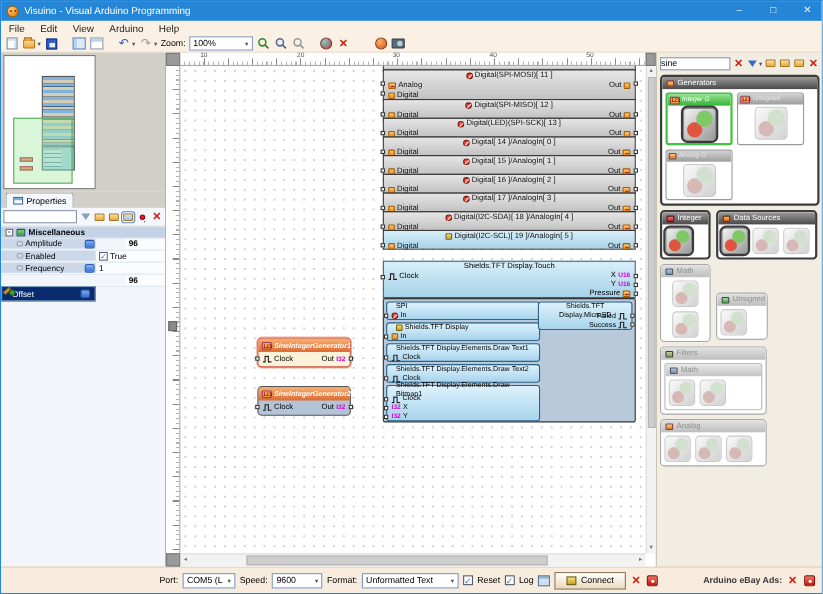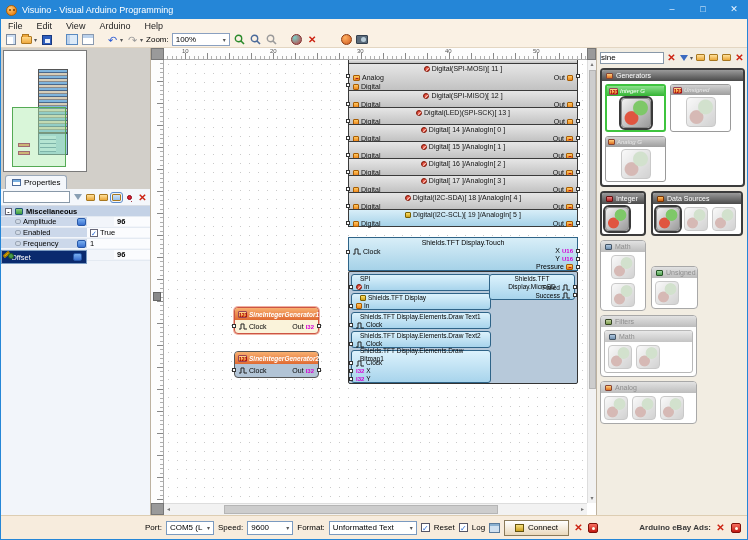--- a/index.html
+++ b/index.html
@@ -65,21 +65,21 @@
   .mini-folder { width:9px;height:7px;background:linear-gradient(#ffe09a,#eaa83a);border:1px solid #a87820;border-radius:1px; }
   .mini-folder.pressed { outline:1px solid #5a8ac8; outline-offset:1px; background:linear-gradient(#cfe4f8,#9cc2ea); }
   .ic-funnel { width:0;height:0;border-left:4px solid transparent;border-right:4px solid transparent;border-top:6px solid #8aa0b4; }
   .ic-pin { width:5px;height:5px;border-radius:50%;background:#d23; border:1px solid #801; box-shadow:2px 4px 0 -2px #801; }
 
   .props-title { height:11px; font-size:8px; padding:1px 3px; background:#f4f7fb; color:#222; border-bottom:1px solid #e0e4ea; flex:0 0 auto; }
   .props-grid { flex:1; background:#f2f5fa; font-size:7.5px; overflow:hidden; }
   .pg-row { display:flex; height:11px; align-items:flex-start; border-bottom:1px solid #e4eaf2; }
   .pg-cat { background:#c4d2e6; font-weight:bold; display:flex; align-items:center; gap:3px; padding-left:4px; }
   .pg-name { width:86px; background:#ccd8ea; display:flex; align-items:center; gap:2px; padding-left:14px; position:relative; }
-  .pg-name.sel { background:#0a2a6e; color:#fff; }
+  .pg-name.sel { background:#0a2a6e; color:#fff;margin-top:10px; }
   .pg-val { flex:1; background:#fbfcfe; display:flex; align-items:center; padding-left:3px; }
   .pg-val.bold { font-weight:bold;margin-left:27px; }
   .link-ic { width:6px; height:5px; border:1px solid #9aa6b6; border-radius:2px; background:#cfd8e4; flex:0 0 auto; }
   .num-badge { width:9px; height:8px; margin-left:auto; margin-right:1px; border-radius:2px; background:linear-gradient(#7ab0f0,#3a70d0); border:1px solid #2858a8; flex:0 0 auto; }
   .cb { width:8px; height:8px; border:1px solid #667; background:#fff; font-size:7px; line-height:8px; text-align:center; color:#2a6ad4; flex:0 0 auto; margin-right:2px; }
   .cb::after { content:"✓"; }
   .minus-box { width:7px; height:7px; border:1px solid #667; background:#fff; font-size:7px; line-height:6px; text-align:center; color:#333; }
   .comp-ic { width:8px; height:7px; background:linear-gradient(#8ad07a,#3a9a40); border:1px solid #257; border-radius:1px; }
   .wrench-ic { position:absolute; left:1px; top:2px; width:7px; height:3px; background:#e8b000; border:1px solid #9a7000; transform:rotate(-40deg); }
   .gear2-ic { position:absolute; left:6px; top:2px; width:6px; height:6px; border-radius:50%; background:#4a9a4a; border:1px solid #205a20; }

